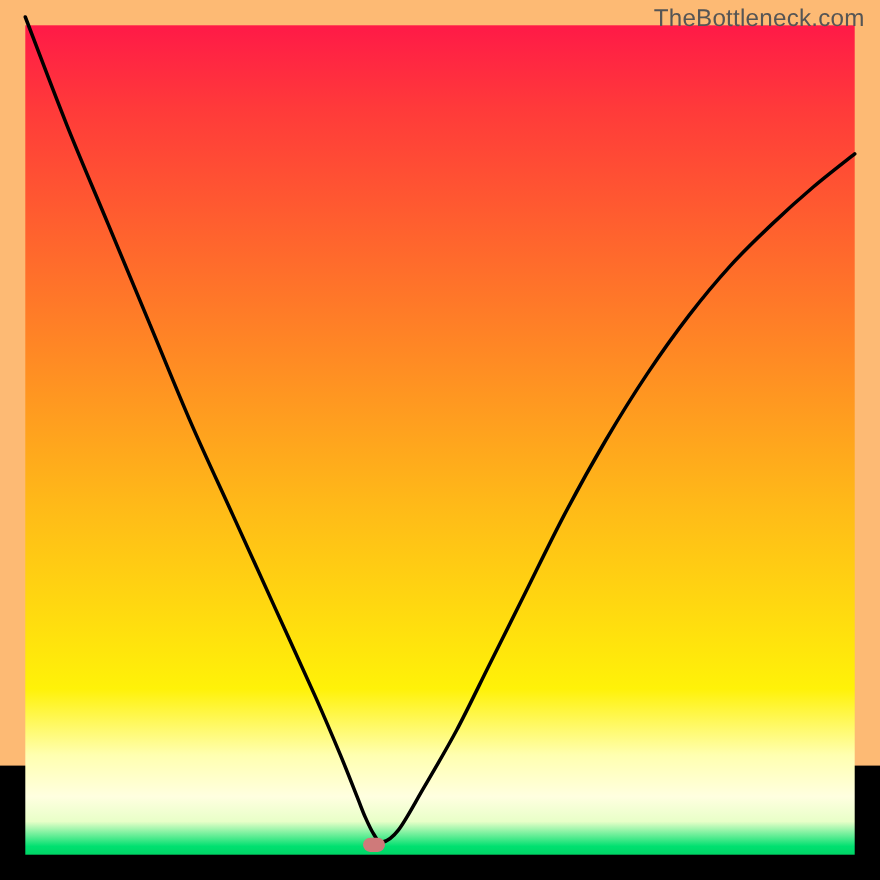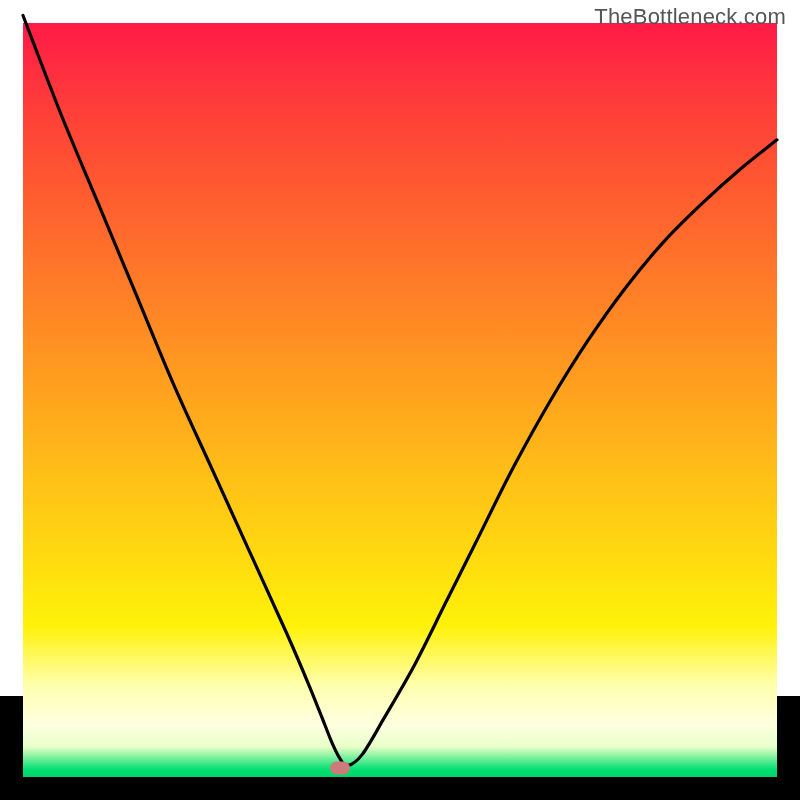--- a/index.html
+++ b/index.html
@@ -8,21 +8,21 @@
     width: 800px;
     height: 800px;
     overflow: hidden;
     background: #000;
     font-family: Arial, Helvetica, sans-serif;
   }
   .frame {
     position: relative;
     width: 800px;
     height: 696px;
-    background: #ffffff;
+    background: #fdba74;
     text-align: center;
   }
   .watermark {
     position: absolute;
     top: 4px;
     right: 14px;
     color: #555;
     font-size: 22px;
     font-weight: 500;
     letter-spacing: 0.2px;

